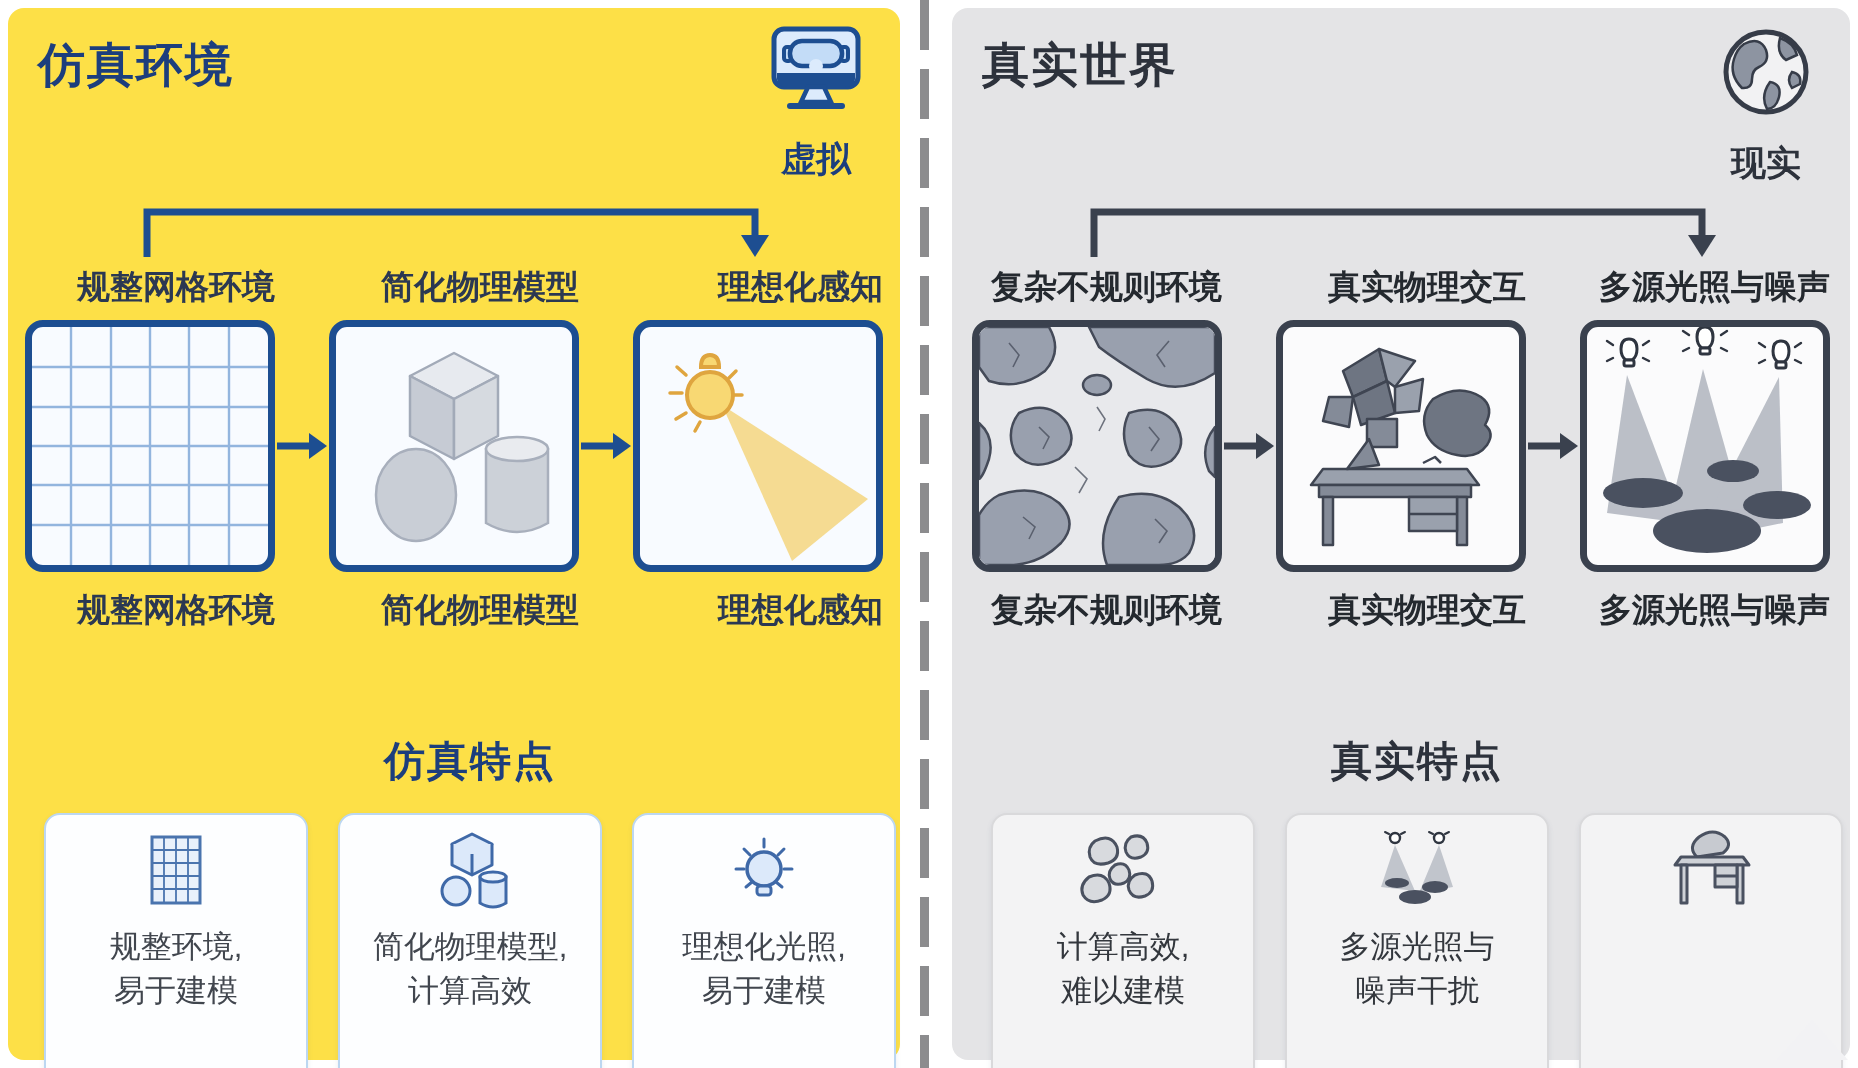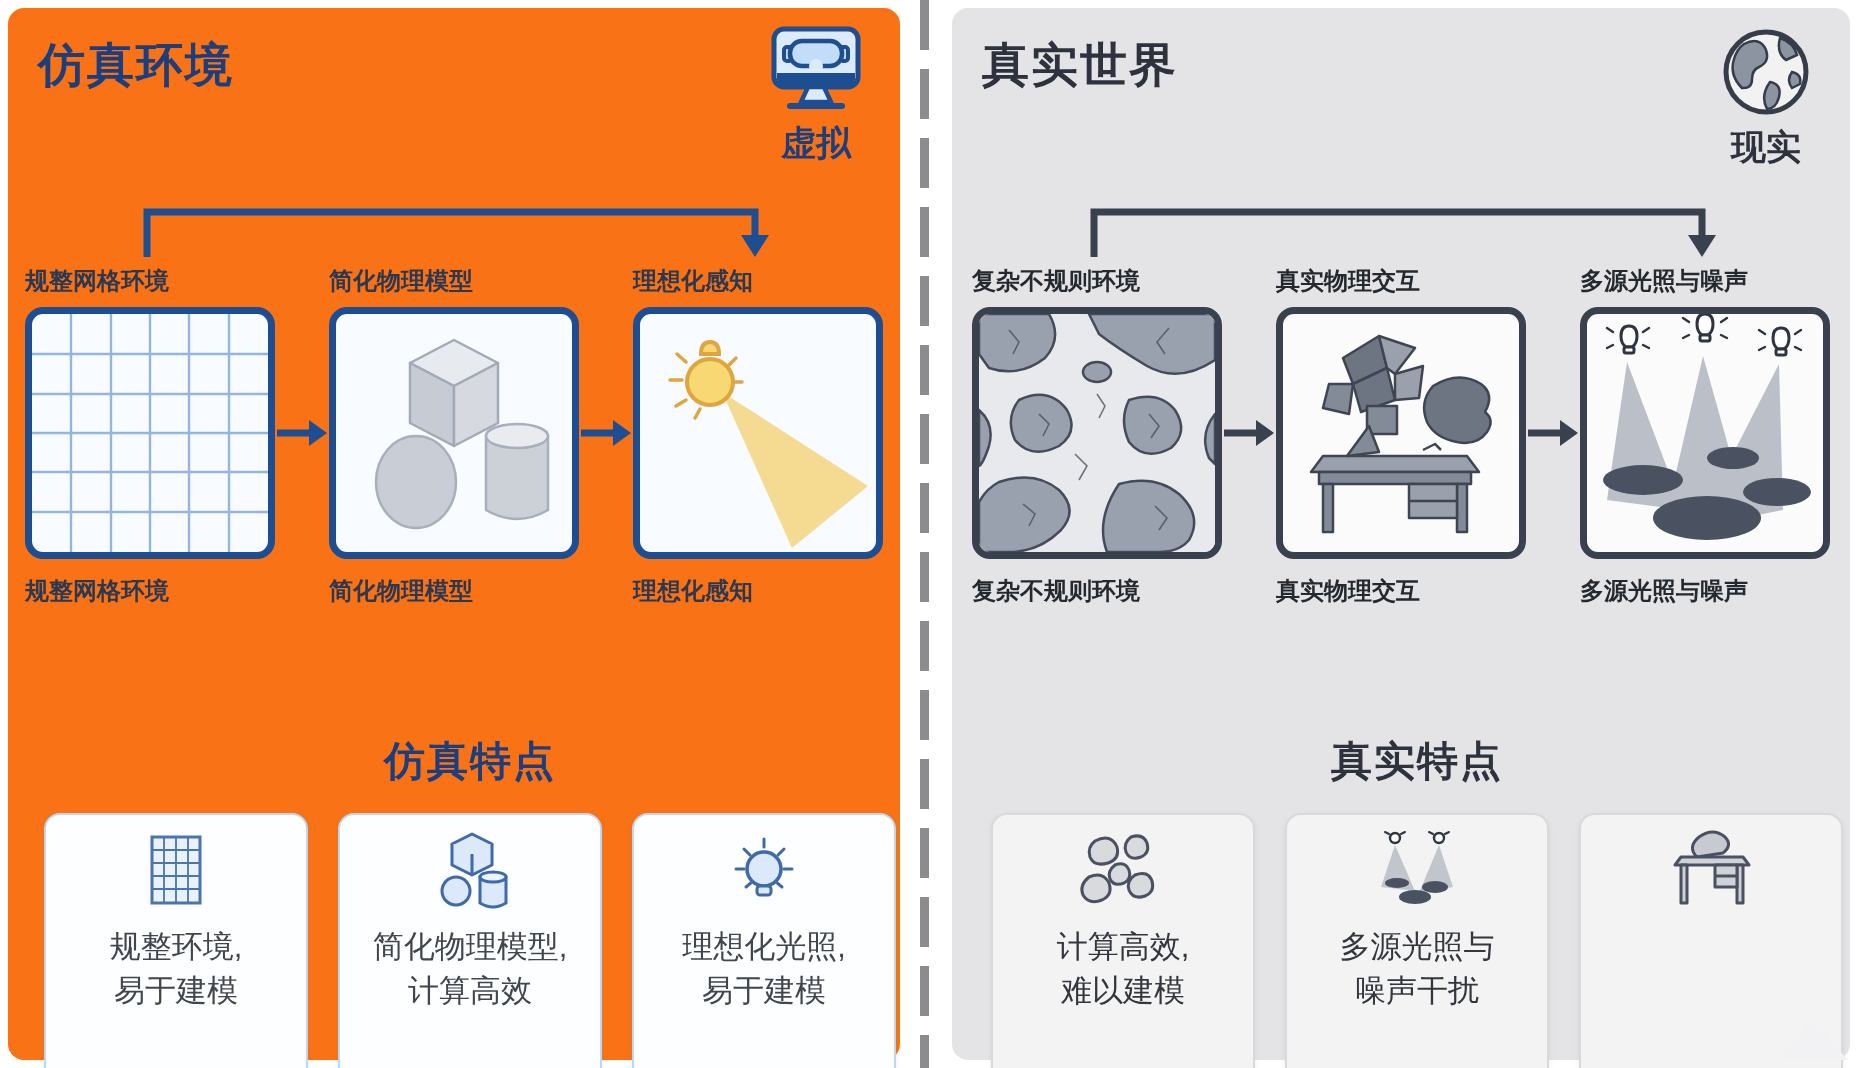--- a/index.html
+++ b/index.html
@@ -2,38 +2,38 @@
 <html><head>
 <meta charset="utf-8">
 <style>
   html,body{margin:0;padding:0;}
   body{
     width:1858px;height:1068px;position:relative;background:#ffffff;
     font-family:"Liberation Sans","DejaVu Sans",sans-serif;overflow:hidden;
   }
   .panel{position:absolute;top:8px;height:1052px;border-radius:16px;}
   .panel.sim{
-    left:8px;width:892px;background:#f97316;
+    left:8px;width:892px;background:#fde047;
     --accent:#1d4e91;--title:#1c3e7d;--label:#2b3852;--boxfill:#f8fbff;
     --cardbg:#fdfeff;--cardborder:#bcd7f1;--cardtext:#41464e;
   }
   .panel.real{
     left:952px;width:898px;background:#e4e4e6;
     --accent:#3a414e;--title:#2d323c;--label:#24292f;--boxfill:#fbfbfc;
     --cardbg:#f3f3f4;--cardborder:#d9d9db;--cardtext:#33373d;
   }
   .panel-title{position:absolute;top:26px;left:30px;font-size:47px;font-weight:bold;color:var(--title);letter-spacing:2px;}
   .corner{position:absolute;top:16px;right:14px;width:140px;text-align:center;}
   .corner svg{display:block;margin:0 auto;}
-  .corner-label{font-size:35px;color:var(--title);margin-top:4px;font-weight:600;}
+  .corner-label{font-size:35px;color:var(--title);margin-top:20px;font-weight:600;}
 
   .flow{position:absolute;top:197px;left:0;width:100%;}
   .bracket{display:block;margin:0 auto;width:858px;height:58px;}
   .frow{display:flex;justify-content:center;align-items:center;}
-  .lblcell{width:250px;text-align:left;font-size:24px;font-weight:bold;color:var(--label);}
+  .lblcell{width:250px;text-align:right;font-size:33px;font-weight:bold;color:var(--label);}
   .gapcell{width:54px;}
   .lblrow{margin-top:2px;}
   .lblrow2{margin-top:16px;}
   .boxrow{margin-top:10px;}
   .fbox{width:250px;height:252px;box-sizing:border-box;border:7px solid var(--accent);
         border-radius:18px;background:var(--boxfill);overflow:hidden;}
   .fbox svg{display:block;width:236px;height:238px;}
   .flow-arrow{width:54px;display:flex;justify-content:center;align-items:center;}
 
   .features{position:absolute;top:726px;left:16px;width:100%;text-align:center;}

